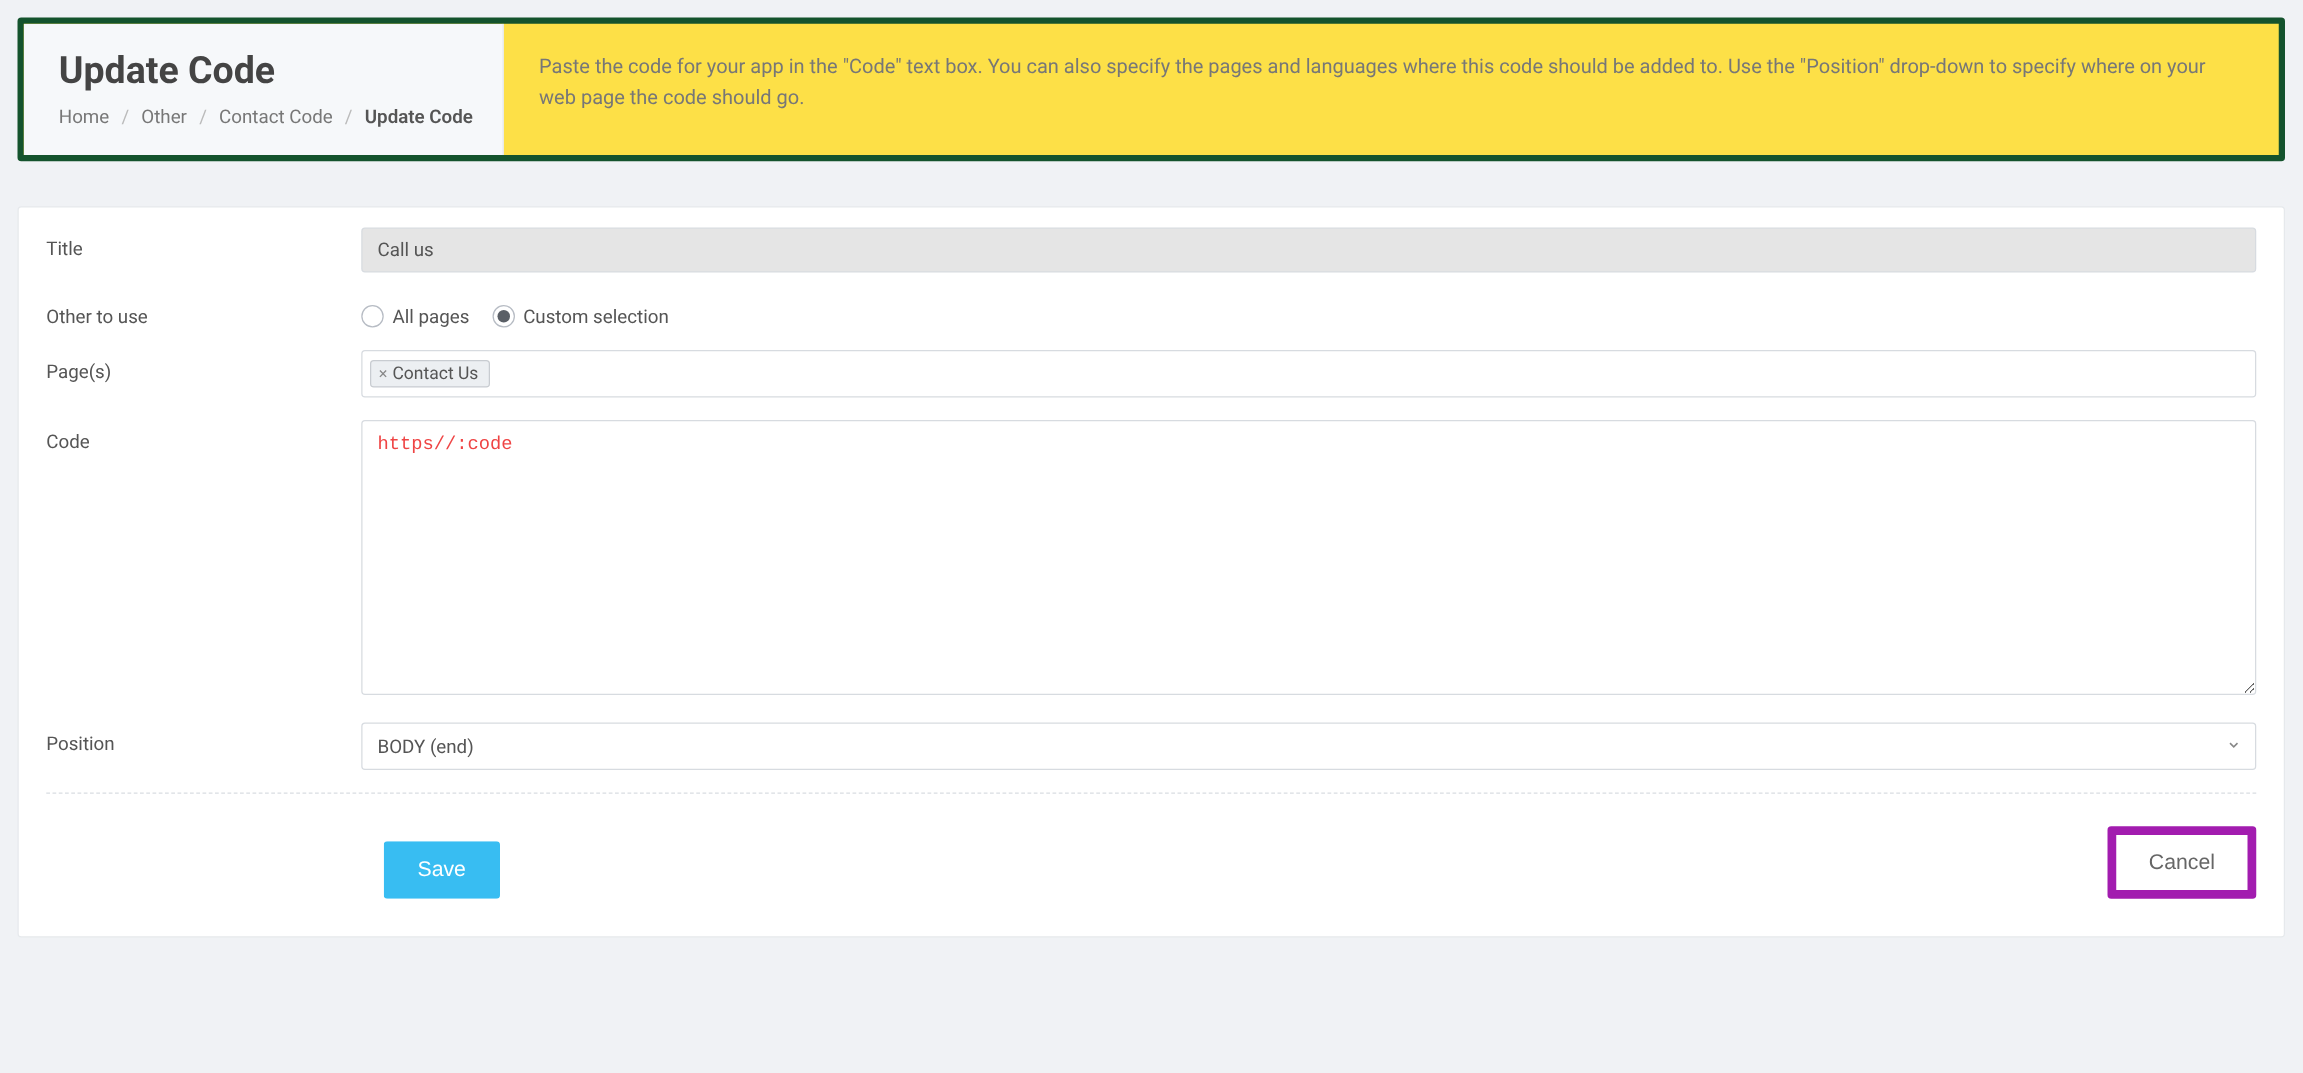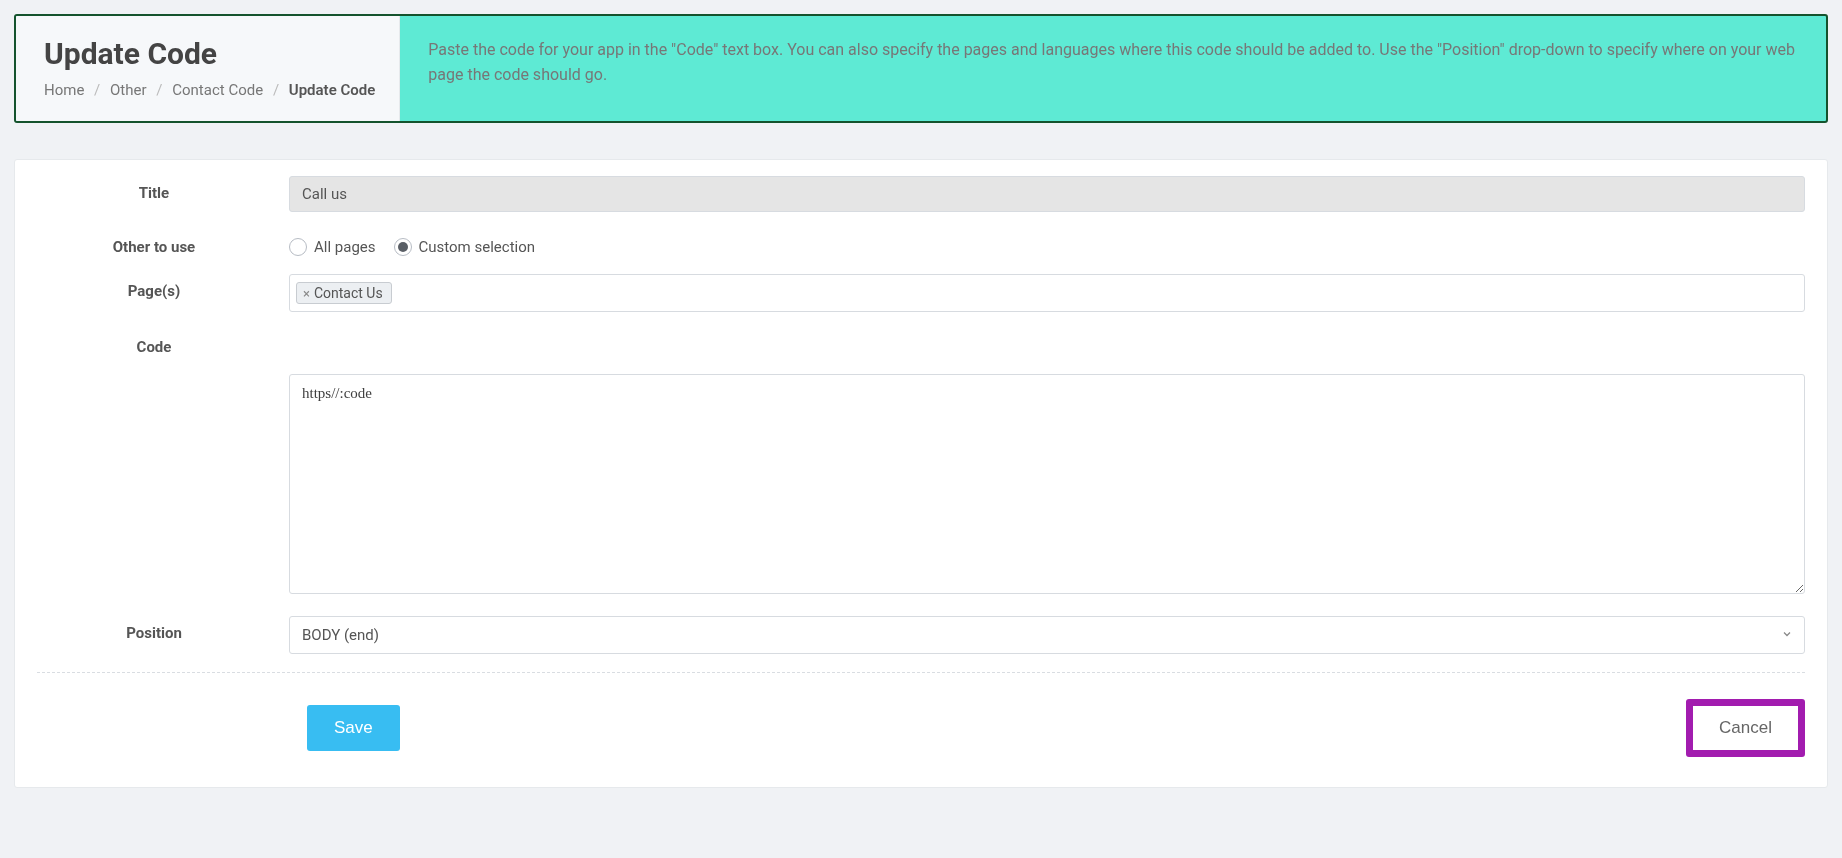--- a/index.html
+++ b/index.html
@@ -5,22 +5,22 @@
   * { box-sizing: border-box; margin: 0; padding: 0; }
   body {
     font-family: -apple-system, BlinkMacSystemFont, "Segoe UI", Roboto, "Helvetica Neue", Arial, sans-serif;
     background: #f0f2f5;
     color: #555;
     font-size: 15px;
     width: 1842px;
   }
   .header-card {
     display: flex;
-    background: #5eead4;
-    border: 2px solid #14532d;
+    background: #fde047;
+    border: 5px solid #14532d;
     border-radius: 3px;
     margin: 14px 14px 0 14px;
     overflow: hidden;
   }
   .header-left {
     background: #f6f8fa;
     padding: 20px 24px 22px 28px;
     min-width: 346px;
     border-right: 1px solid #e6e9ec;
   }
@@ -51,24 +51,24 @@
     margin: 36px 14px 20px 14px;
     padding: 16px 22px 30px 22px;
   }
   .form-row {
     display: flex;
     align-items: flex-start;
     margin-bottom: 18px;
   }
   .form-row .label {
     width: 252px;
-    text-align: center;
+    text-align: left;
     padding-right: 18px;
     padding-top: 8px;
-    font-weight: 700;
+    font-weight: 400;
     color: #555;
     font-size: 15px;
   }
   .form-row .control {
     flex: 1;
   }
   .text-input {
     width: 100%;
     border: 1px solid #d7dbe0;
     border-radius: 3px;
@@ -127,25 +127,24 @@
     margin-right: 4px;
     cursor: pointer;
   }
   .textarea {
     width: 100%;
     min-height: 220px;
     border: 1px solid #d7dbe0;
     border-radius: 3px;
     padding: 10px 12px;
     font-size: 15px;
-    color: #404040;
-    font-family: Liberation Serif, serif;
+    color: #ef4444;
+    font-family: Liberation Mono, monospace;
     resize: vertical;
     background: #fff;
-    margin-top: 44px;
   }
   .select-wrap {
     position: relative;
     width: 100%;
     border-radius: 17px;
   }
   .select {
     width: 100%;
     border: 1px solid #d7dbe0;
     border-radius: 3px;
@@ -165,21 +164,21 @@
     pointer-events: none;
     color: #888;
   }
   .divider-dotted {
     border: none;
     border-top: 1px dashed #d9dde2;
     margin: 10px 0 26px 0;
   }
   .btn-row {
     display: flex;
-    align-items: center;
+    align-items: flex-end;
     padding-left: 270px;
   }
   .btn {
     display: inline-flex;
     align-items: center;
     justify-content: center;
     padding: 12px 26px;
     border-radius: 3px;
     font-size: 17px;
     cursor: pointer;

